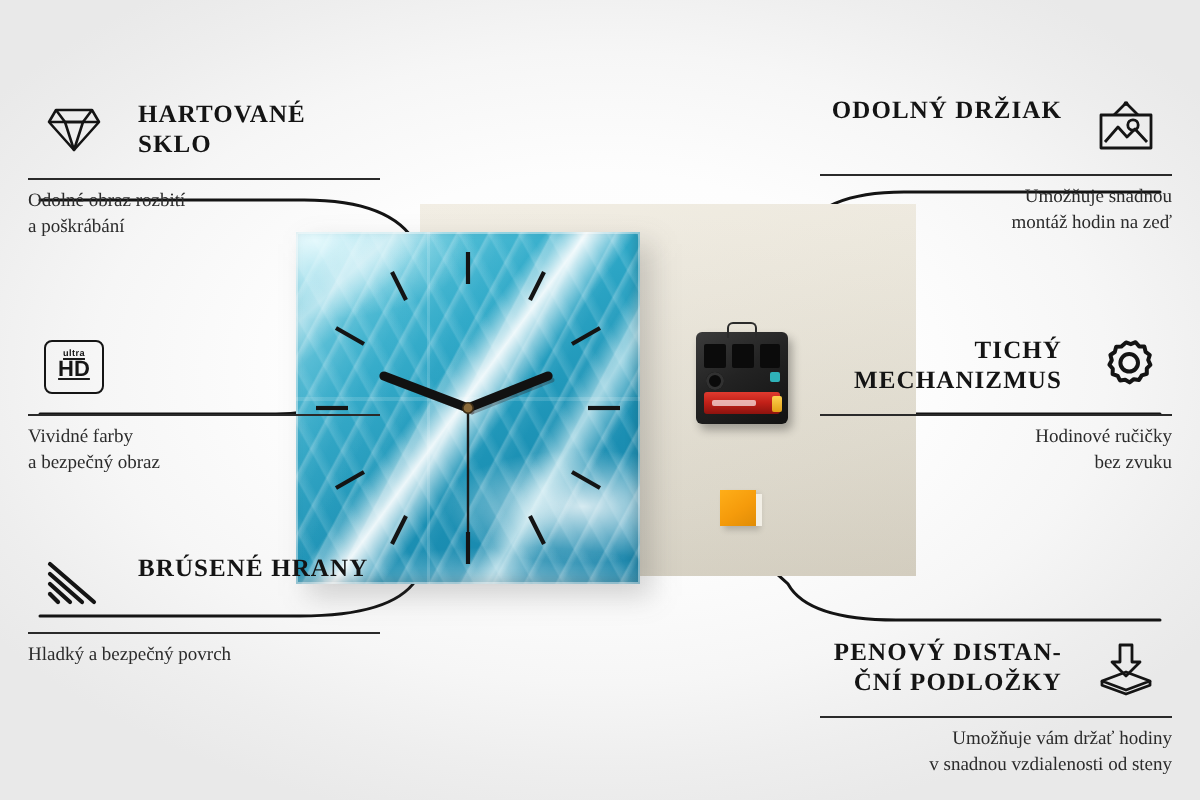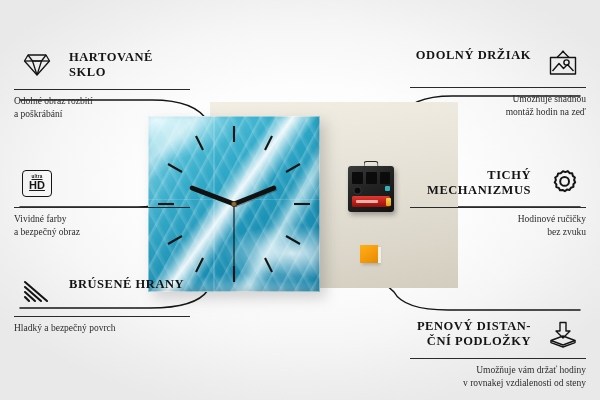--- a/index.html
+++ b/index.html
@@ -494,16 +494,16 @@
           <path d="M12 1.5 H18 V10 H22 L15 17 L8 10 H12 Z"></path>
           <path d="M15 15 L27 19.5 L15 24 L3 19.5 Z"></path>
           <path d="M3 19.5 V21.6 L15 26 L27 21.6 V19.5"></path>
         </svg>
       </span>
       <span class="f-title">PENOVÝ DISTAN-
 ČNÍ PODLOŽKY</span>
     </div>
     <div class="f-rule"></div>
     <div class="f-desc">Umožňuje vám držať hodiny
-v rovnakej vzdialenosti od steny</div>
+v snadnou vzdialenosti od steny</div>
   </div>
 
 </div>
 
 </body></html>

